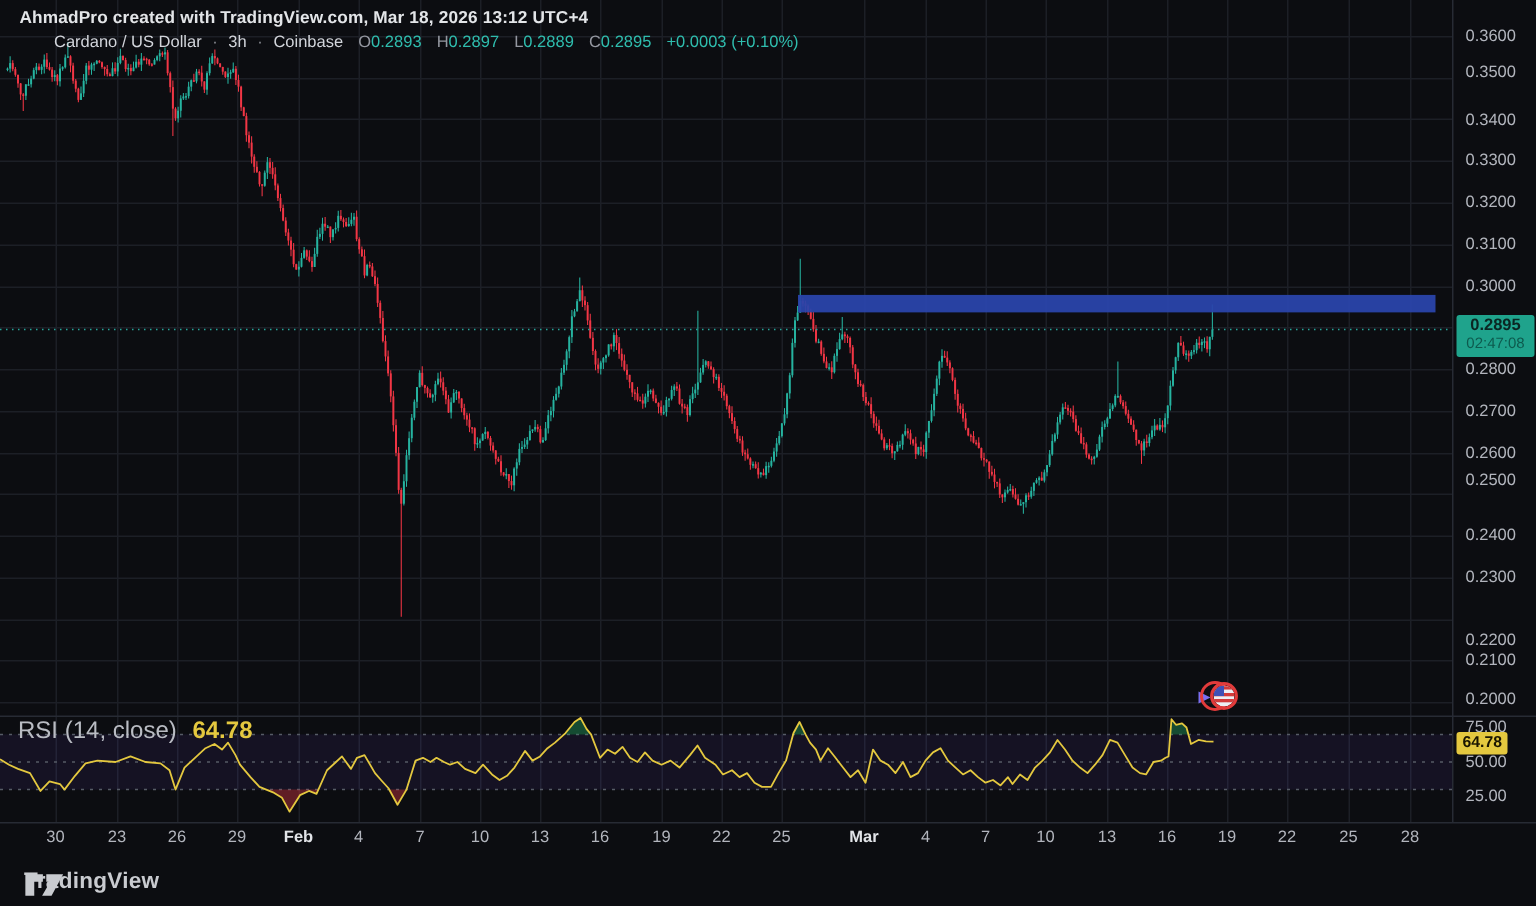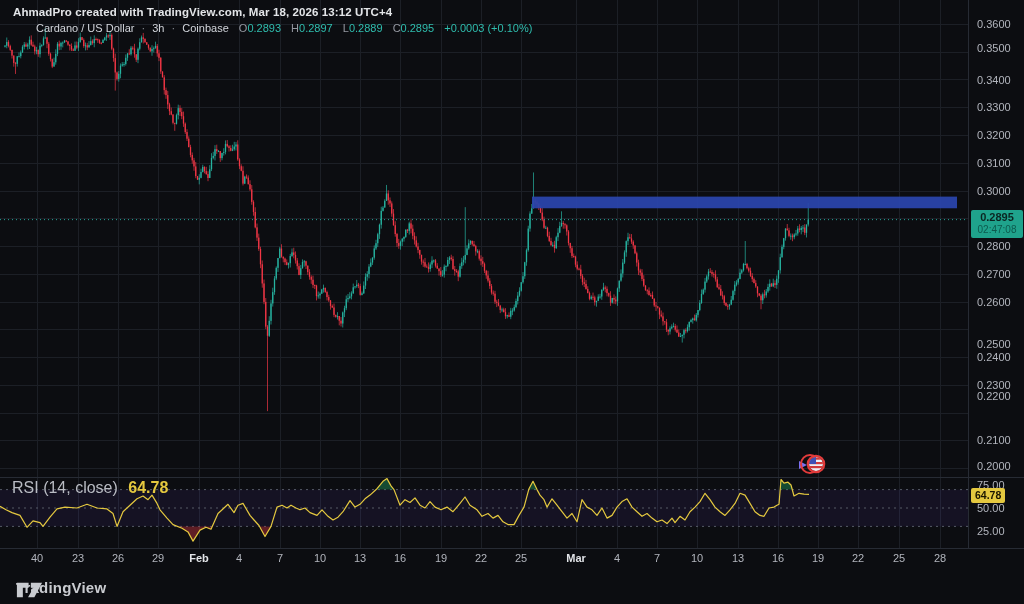--- a/index.html
+++ b/index.html
@@ -1065,29 +1065,29 @@
       <div class="tick ptick" style="top: 18px;">0.3600</div>
       <div class="tick ptick" style="top: 30px; margin-top: 12px;">0.3500</div>
       <div class="tick ptick" style="top: 73.5px;">0.3400</div>
       <div class="tick ptick" style="top: 101.25px; text-align: center;">0.3300</div>
       <div class="tick ptick" style="top: 129px;">0.3200</div>
       <div class="tick ptick" style="top: 156.75px;">0.3100</div>
       <div class="tick ptick" style="top: 184.5px;">0.3000</div>
       <div class="tick ptick" style="top: 240px;">0.2800</div>
       <div class="tick ptick" style="top: 267.75px;">0.2700</div>
       <div class="tick ptick" style="top: 295.5px;">0.2600</div>
-      <div class="tick ptick" style="top: 338px;">0.2500</div>
+      <div class="tick ptick" style="top: 314px;">0.2500</div>
       <div class="tick ptick" style="top: 351px;">0.2400</div>
       <div class="tick ptick" style="top: 378.75px;">0.2300</div>
-      <div class="tick ptick" style="top: 390px;">0.2200</div>
+      <div class="tick ptick" style="top: 421px;">0.2200</div>
       <div class="tick ptick" style="top: 434.25px;">0.2100</div>
       <div class="tick ptick" style="top: 460px;">0.2000</div>
     </div>
   <div id="time-axis">
-      <div class="tick ttick" style="left: 37px;">40</div>
+      <div class="tick ttick" style="left: 37px;">30</div>
       <div class="tick ttick" style="left: 78px;">23</div>
       <div class="tick ttick" style="left: 118px;">26</div>
       <div class="tick ttick" style="left: 158px;">29</div>
       <div class="tick ttick month" style="left: 199px;">Feb</div>
       <div class="tick ttick" style="left: 239px;">4</div>
       <div class="tick ttick" style="left: 280px;">7</div>
       <div class="tick ttick" style="left: 320px;">10</div>
       <div class="tick ttick" style="left: 360px;">13</div>
       <div class="tick ttick" style="left: 400px;">16</div>
       <div class="tick ttick" style="left: 441px;">19</div>

